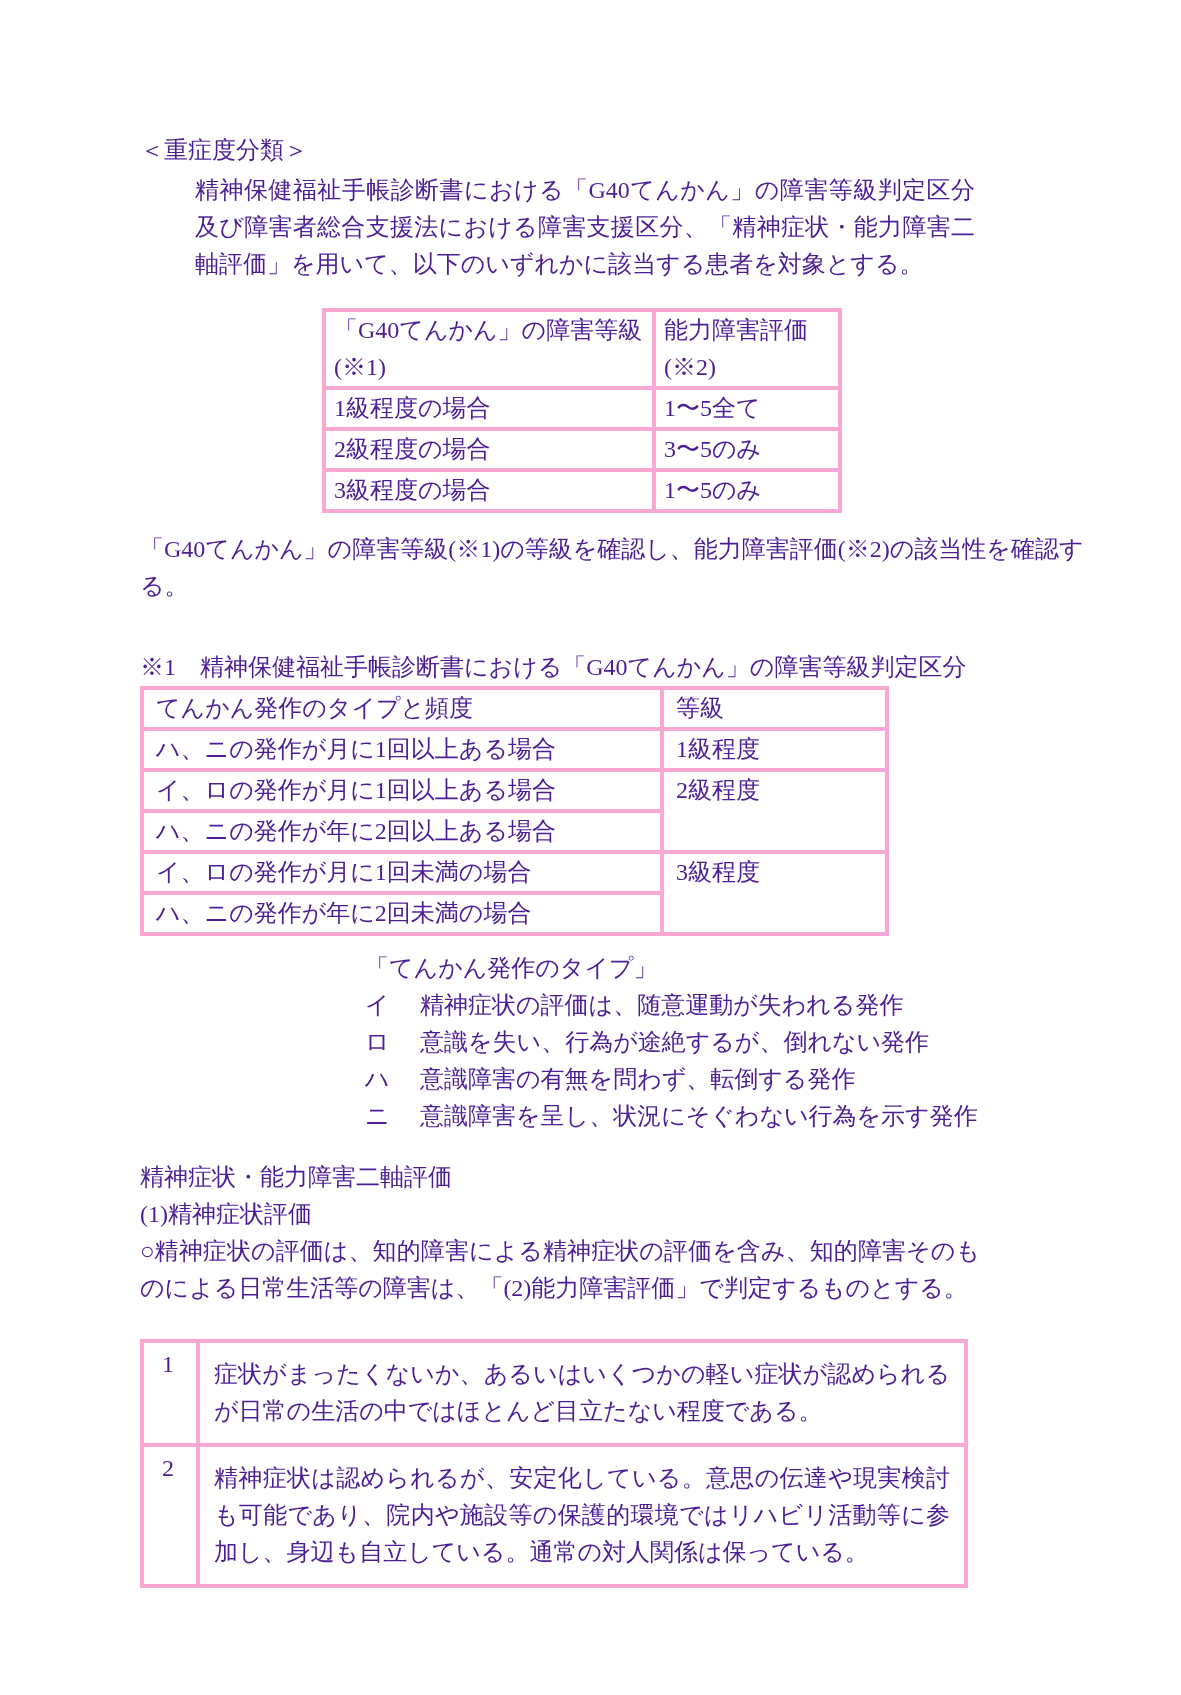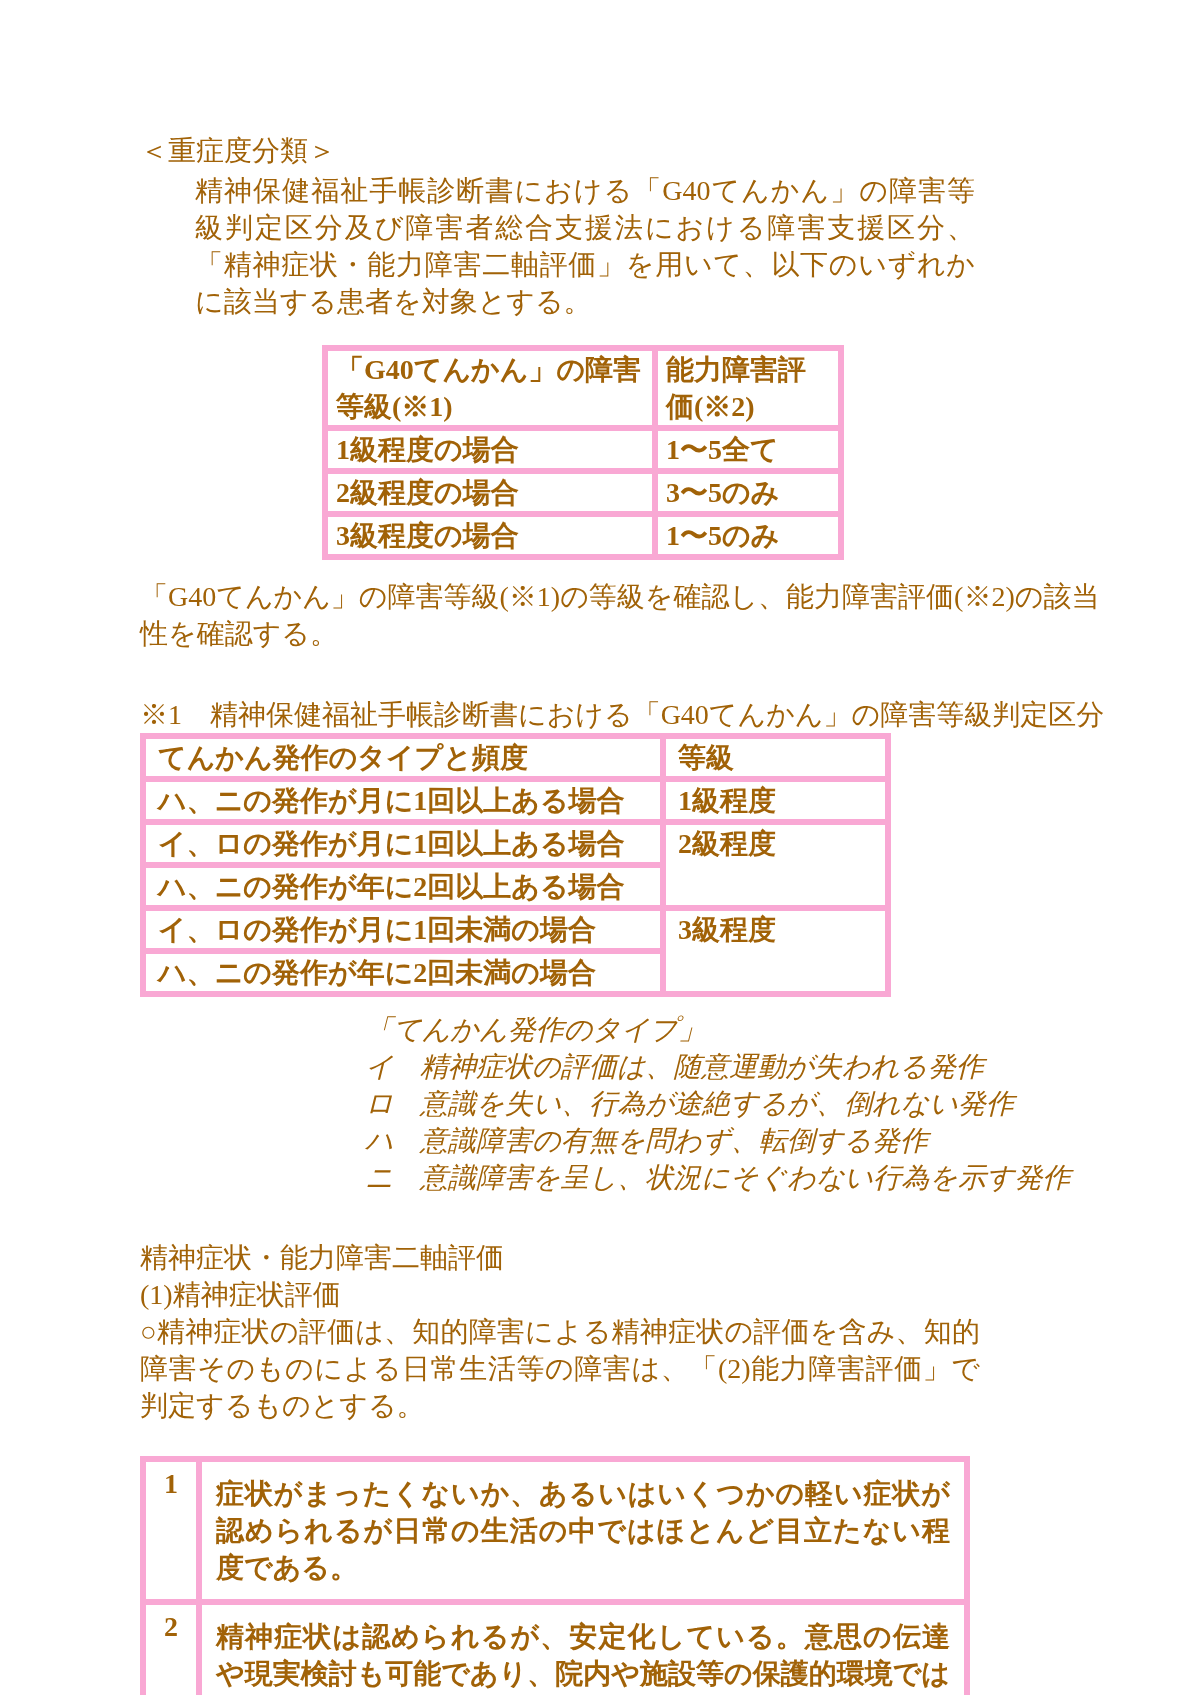--- a/index.html
+++ b/index.html
@@ -2,69 +2,69 @@
 <html><head>
 <meta charset="utf-8">
 <style>
   * { margin: 0; padding: 0; box-sizing: border-box; }
   html, body { background: #ffffff; }
   .page {
     position: relative;
     width: 1181px;
     height: 1695px;
     background: #ffffff;
-    color: #a16207;
+    color: #4c1d95;
     font-family: "Liberation Serif", "DejaVu Serif", serif;
-    font-size: 28px;
+    font-size: 24px;
     line-height: 37px;
     padding: 132px 56px 0 140px;
     overflow: hidden;
   }
   p, div, td, th { font-weight: normal; }
 
   .title { }
 
   .intro {
     margin: 3px 0 16px 55px;
     width: 780px;
     text-align: justify;
   }
 
   table { border-collapse: collapse; table-layout: fixed; }
   th, td {
-    border: 6px solid #f9a8d4;
+    border: 4px solid #f9a8d4;
     text-align: left;
-    font-weight: bold;
+    font-weight: normal;
     vertical-align: middle;
   }
 
   
   .grade-table { margin: 25px 0 0 182px; }
   .gt-c1 { width: 330px; }
   .gt-c2 { width: 186px; }
   .grade-table th, .grade-table td { height: 38px; padding: 0 8px; }
 
   .confirm { margin-top: 18px; }
   .note1   { margin-top: 44px; }
 
   
   .seizure-table { margin-top: 0; }
   .st-c1 { width: 520px; }
   .st-c2 { width: 225px; }
   .seizure-table th, .seizure-table td { height: 37px; padding: 0 12px; }
   .seizure-table td.grade-span { vertical-align: top; padding-top: 0; }
 
   
-  .types { margin: 14px 0 0 225px; font-style: italic; }
+  .types { margin: 14px 0 0 225px; }
   .types-title { }
   .type-item { display: flex; }
   .type-label { width: 55px; flex: 0 0 55px; }
   .type-text { flex: 1; }
 
-  .axis-heading { margin-top: 43px; }
+  .axis-heading { margin-top: 24px; }
   .axis-sub { }
   .axis-note { width: 840px; text-align: justify; }
 
   
   .symptom-table { margin-top: 32px; }
   .sy-c1 { width: 56px; }
   .sy-c2 { width: 768px; }
   .symptom-table td.num {
     vertical-align: top;
     padding: 3px 0 3px 18px;

